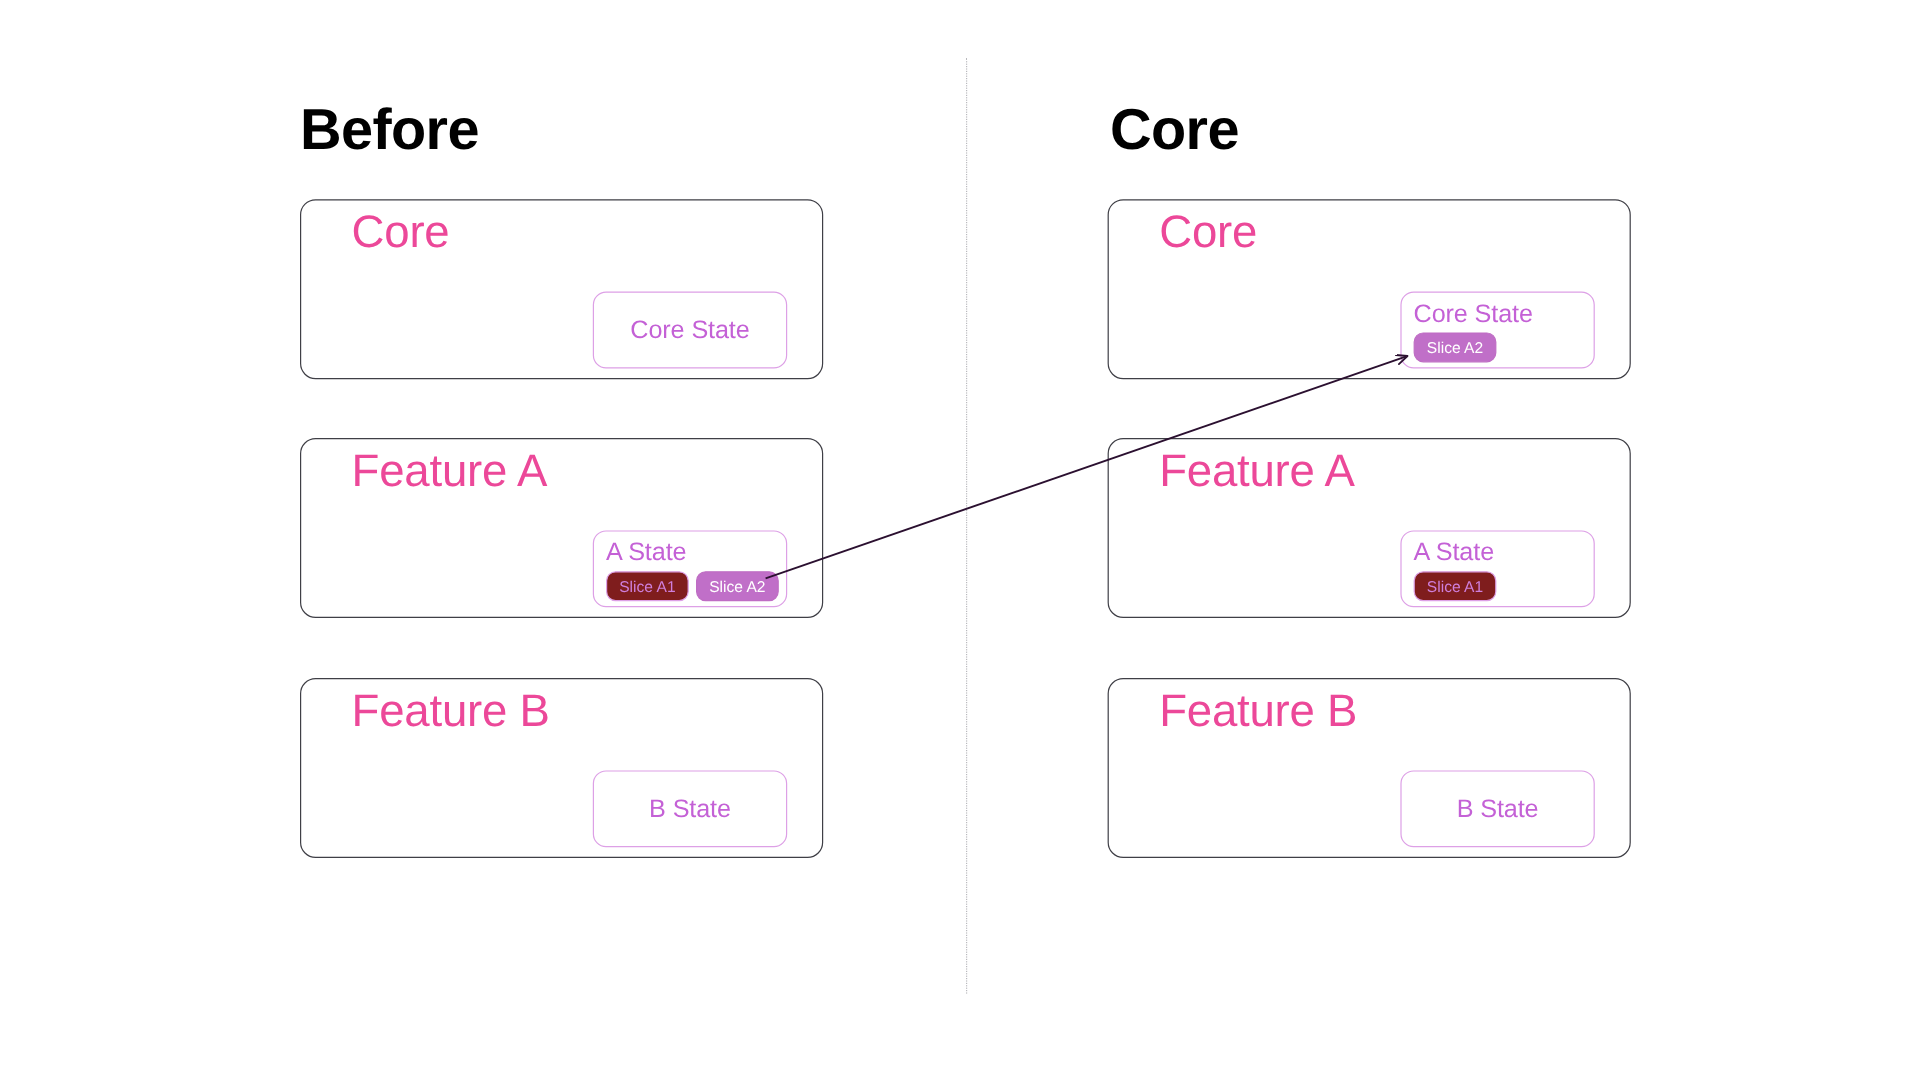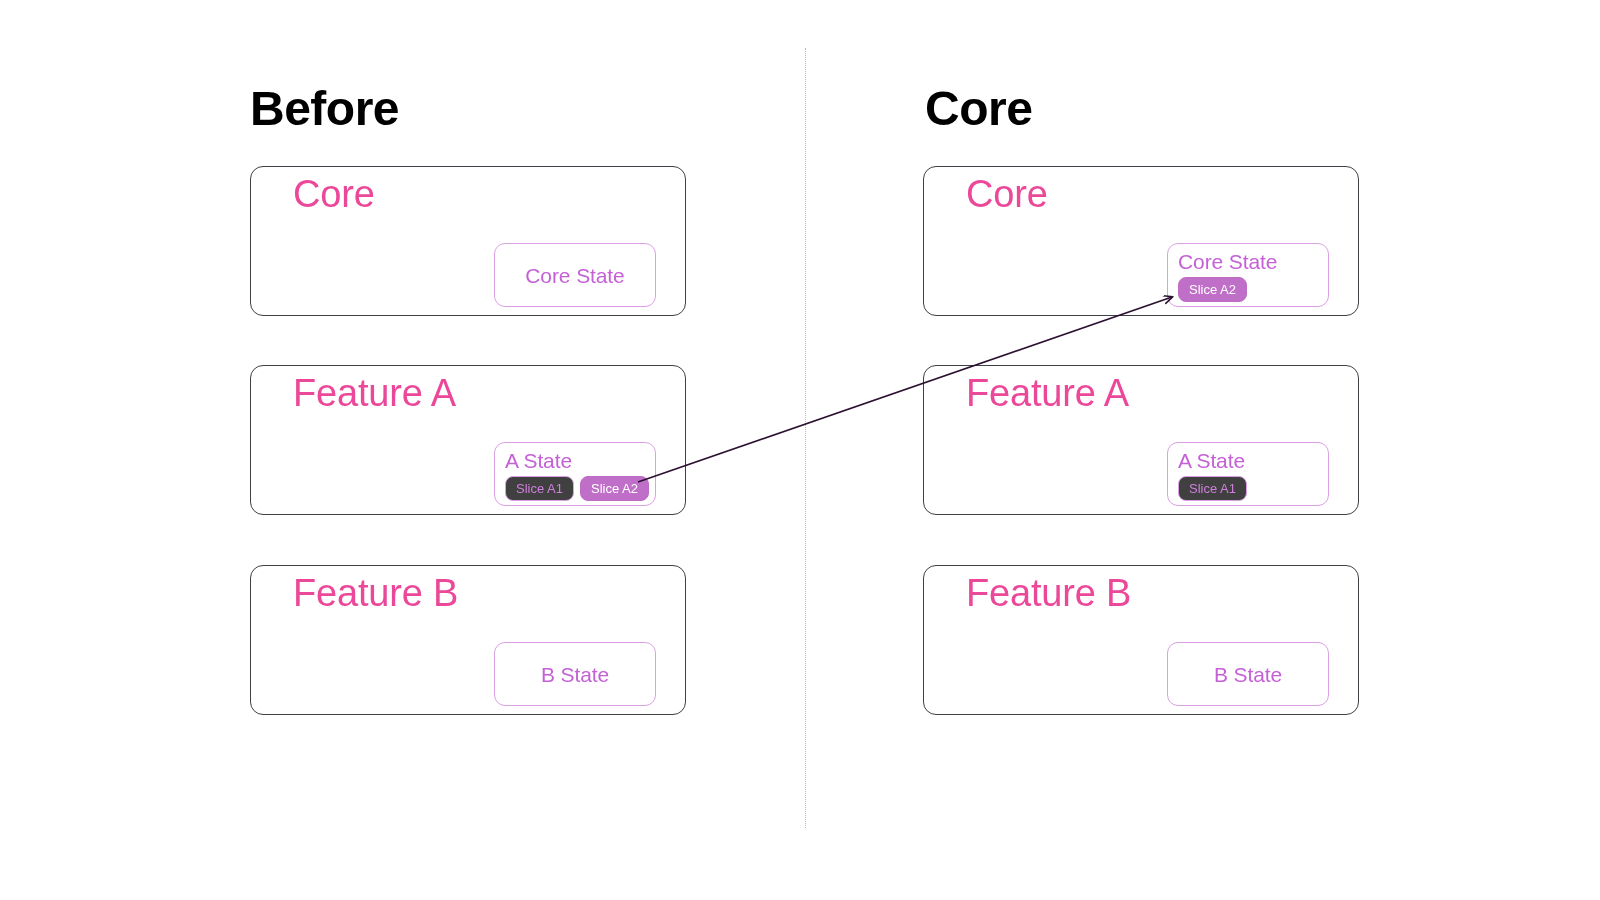--- a/index.html
+++ b/index.html
@@ -132,21 +132,21 @@
     justify-content: center;
     height: 25px;
     padding: 0 10px;
     border-radius: 8px;
     font-size: 13px;
     line-height: 1;
     white-space: nowrap;
   }
   .pill.outline {
     border: 1.2px solid #dda0e6;
-    background: #404040;
+    background: #7f1d1d;
     color: #cf7fdc;
   }
   .pill.filled {
     border: 1.2px solid #bf6dc4;
     background: #c06fc8;
     color: #ffffff;
   }
 
   
   #arrow-layer {

